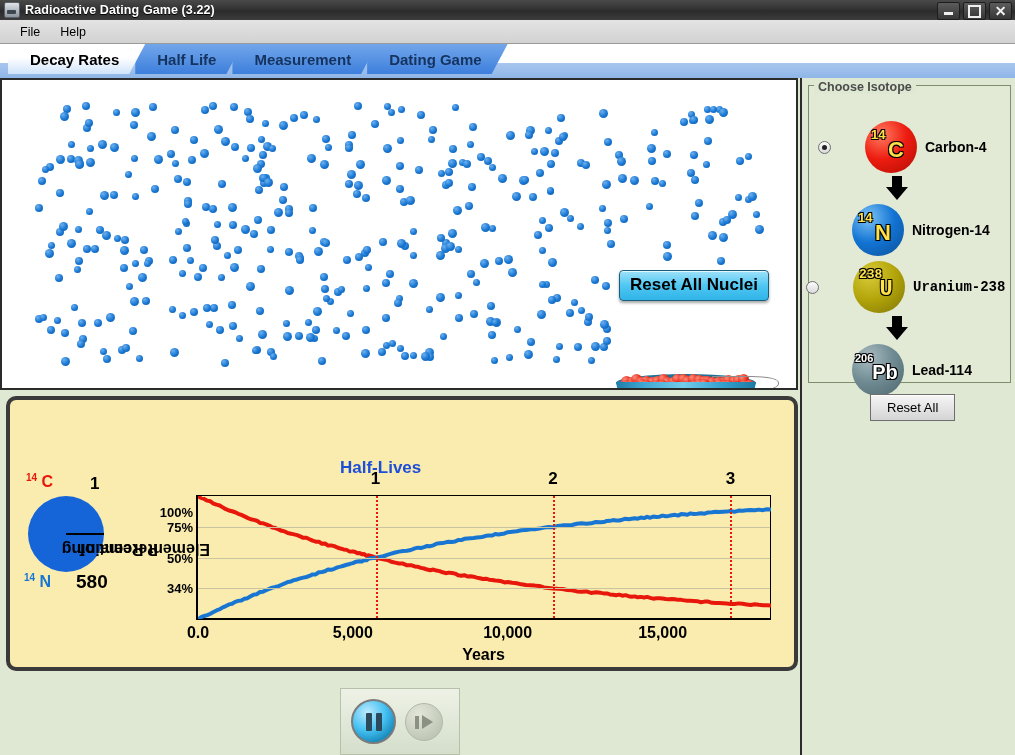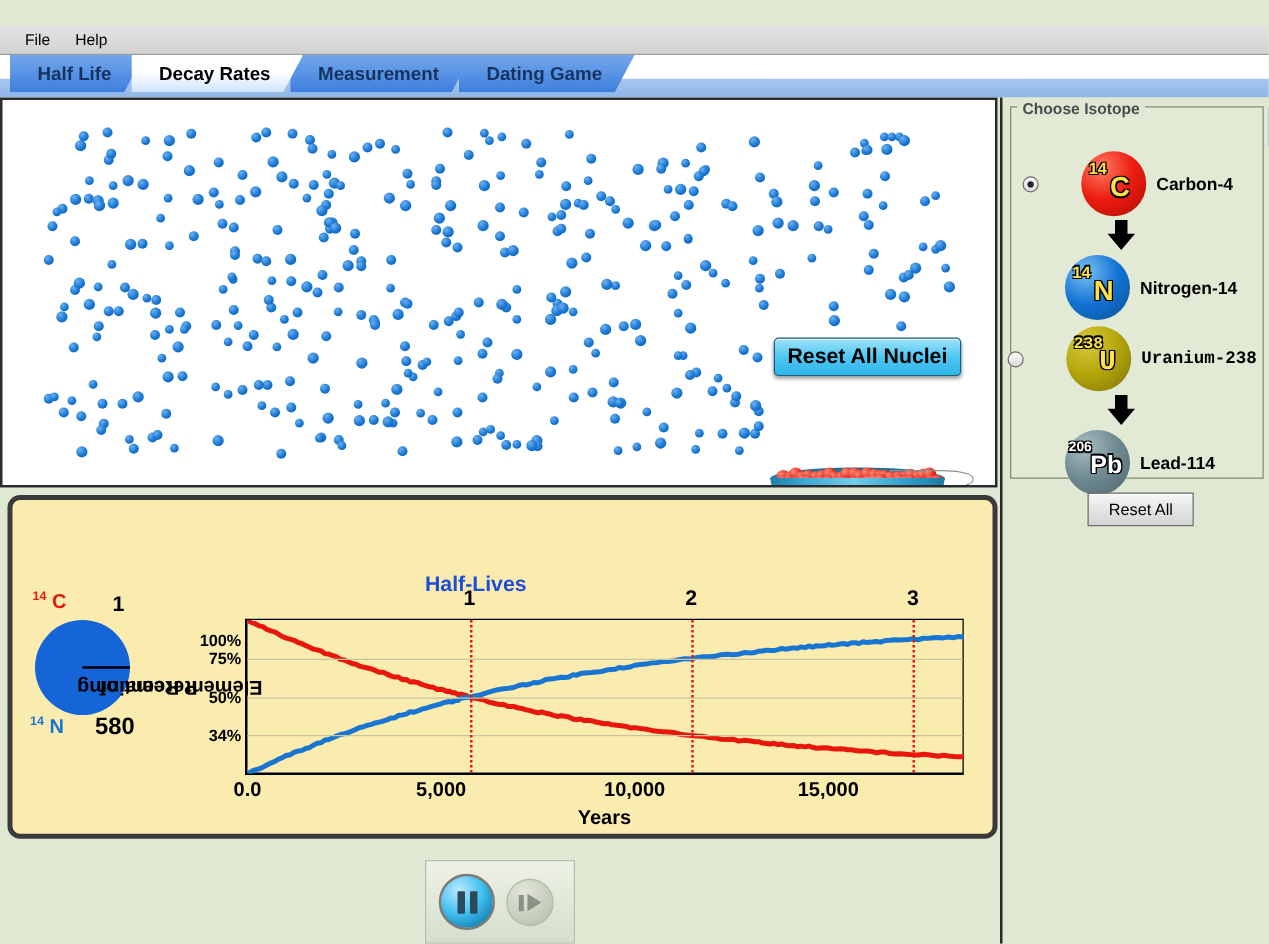--- a/index.html
+++ b/index.html
@@ -256,33 +256,44 @@
   .step-btn .tri{
     width:0;height:0;border-top:7px solid transparent;border-bottom:7px solid transparent;
     border-left:11px solid #8b9183;
   }
 </style>
 </head>
 <body>
 
 <div class="app">
 
+  <div class="titlebar">
+    <div class="tb-icon"></div>
+    <div class="tb-title">Radioactive Dating Game (3.22)</div>
+    <div class="tb-btns">
+      <div class="tb-btn min"></div>
+      <div class="tb-btn max"></div>
+      <div class="tb-btn close">
+          <span>✕</span>
+        </div>
+    </div>
+  </div>
 
   <div class="menubar">
     <div class="menu-item">File</div>
     <div class="menu-item">Help</div>
   </div>
 
   <div class="tabbar">
     <div class="tabs">
+      <div class="tab active">
+        <span>Decay Rates</span>
+      </div>
       <div class="tab">
         <span>Half Life</span>
-      </div>
-      <div class="tab active">
-        <span>Decay Rates</span>
       </div>
       <div class="tab">
         <span>Measurement</span>
       </div>
       <div class="tab">
         <span>Dating Game</span>
       </div>
     </div>
     <div class="phet-logo">
       <span>PhET</span>

